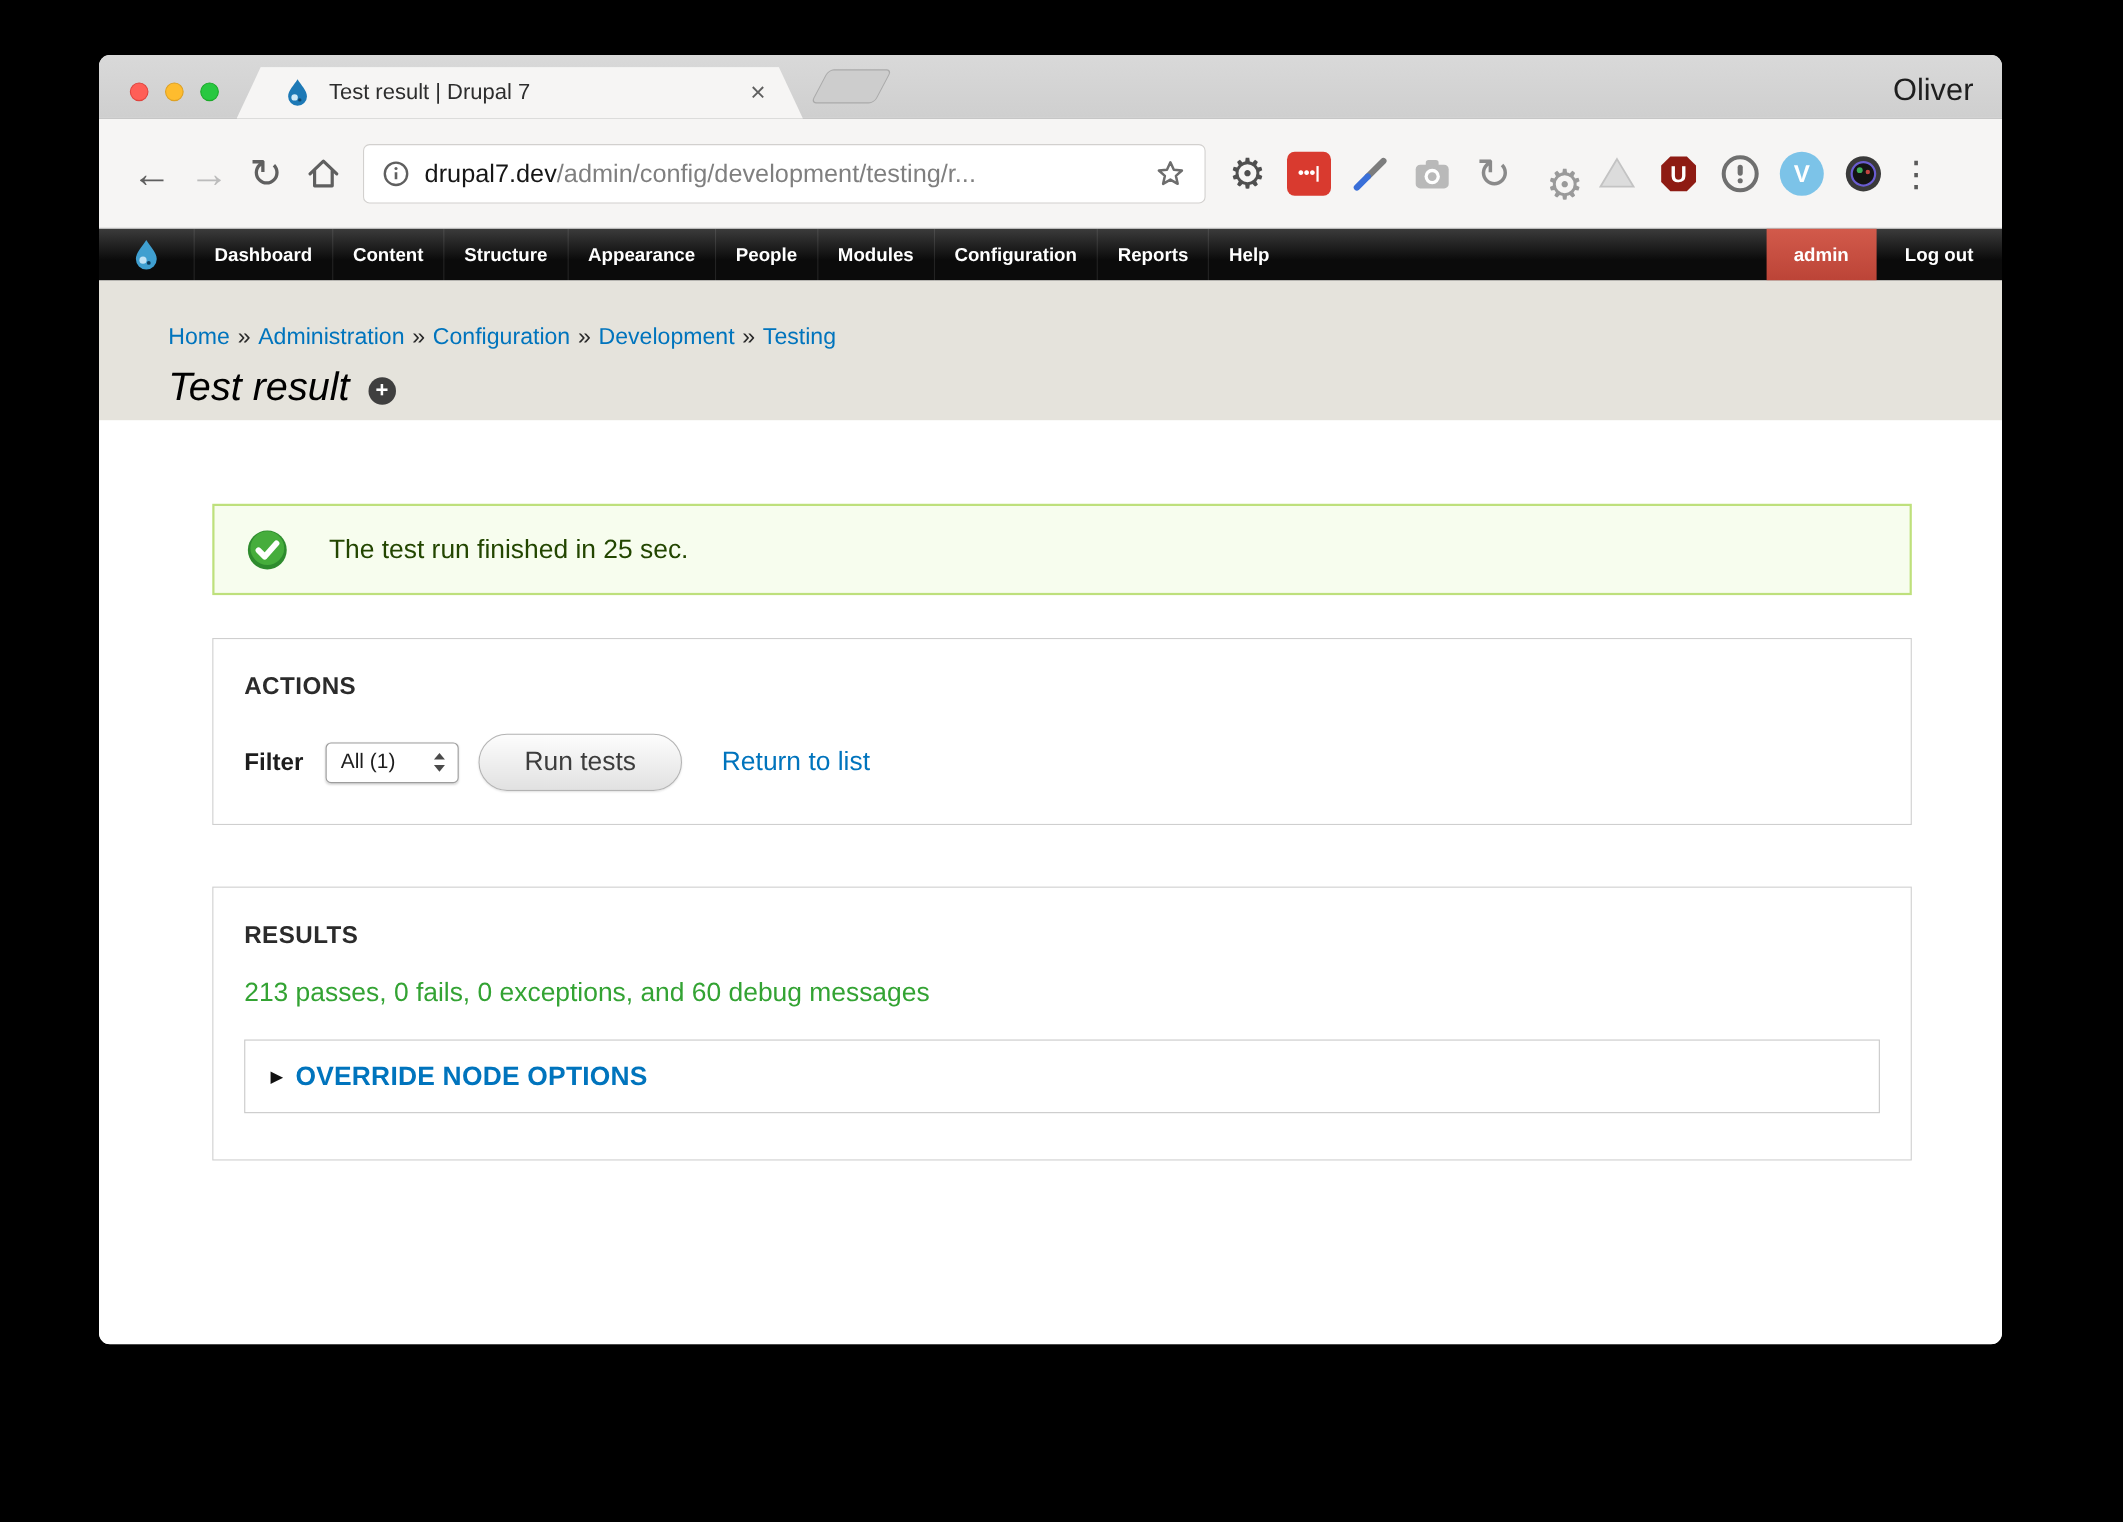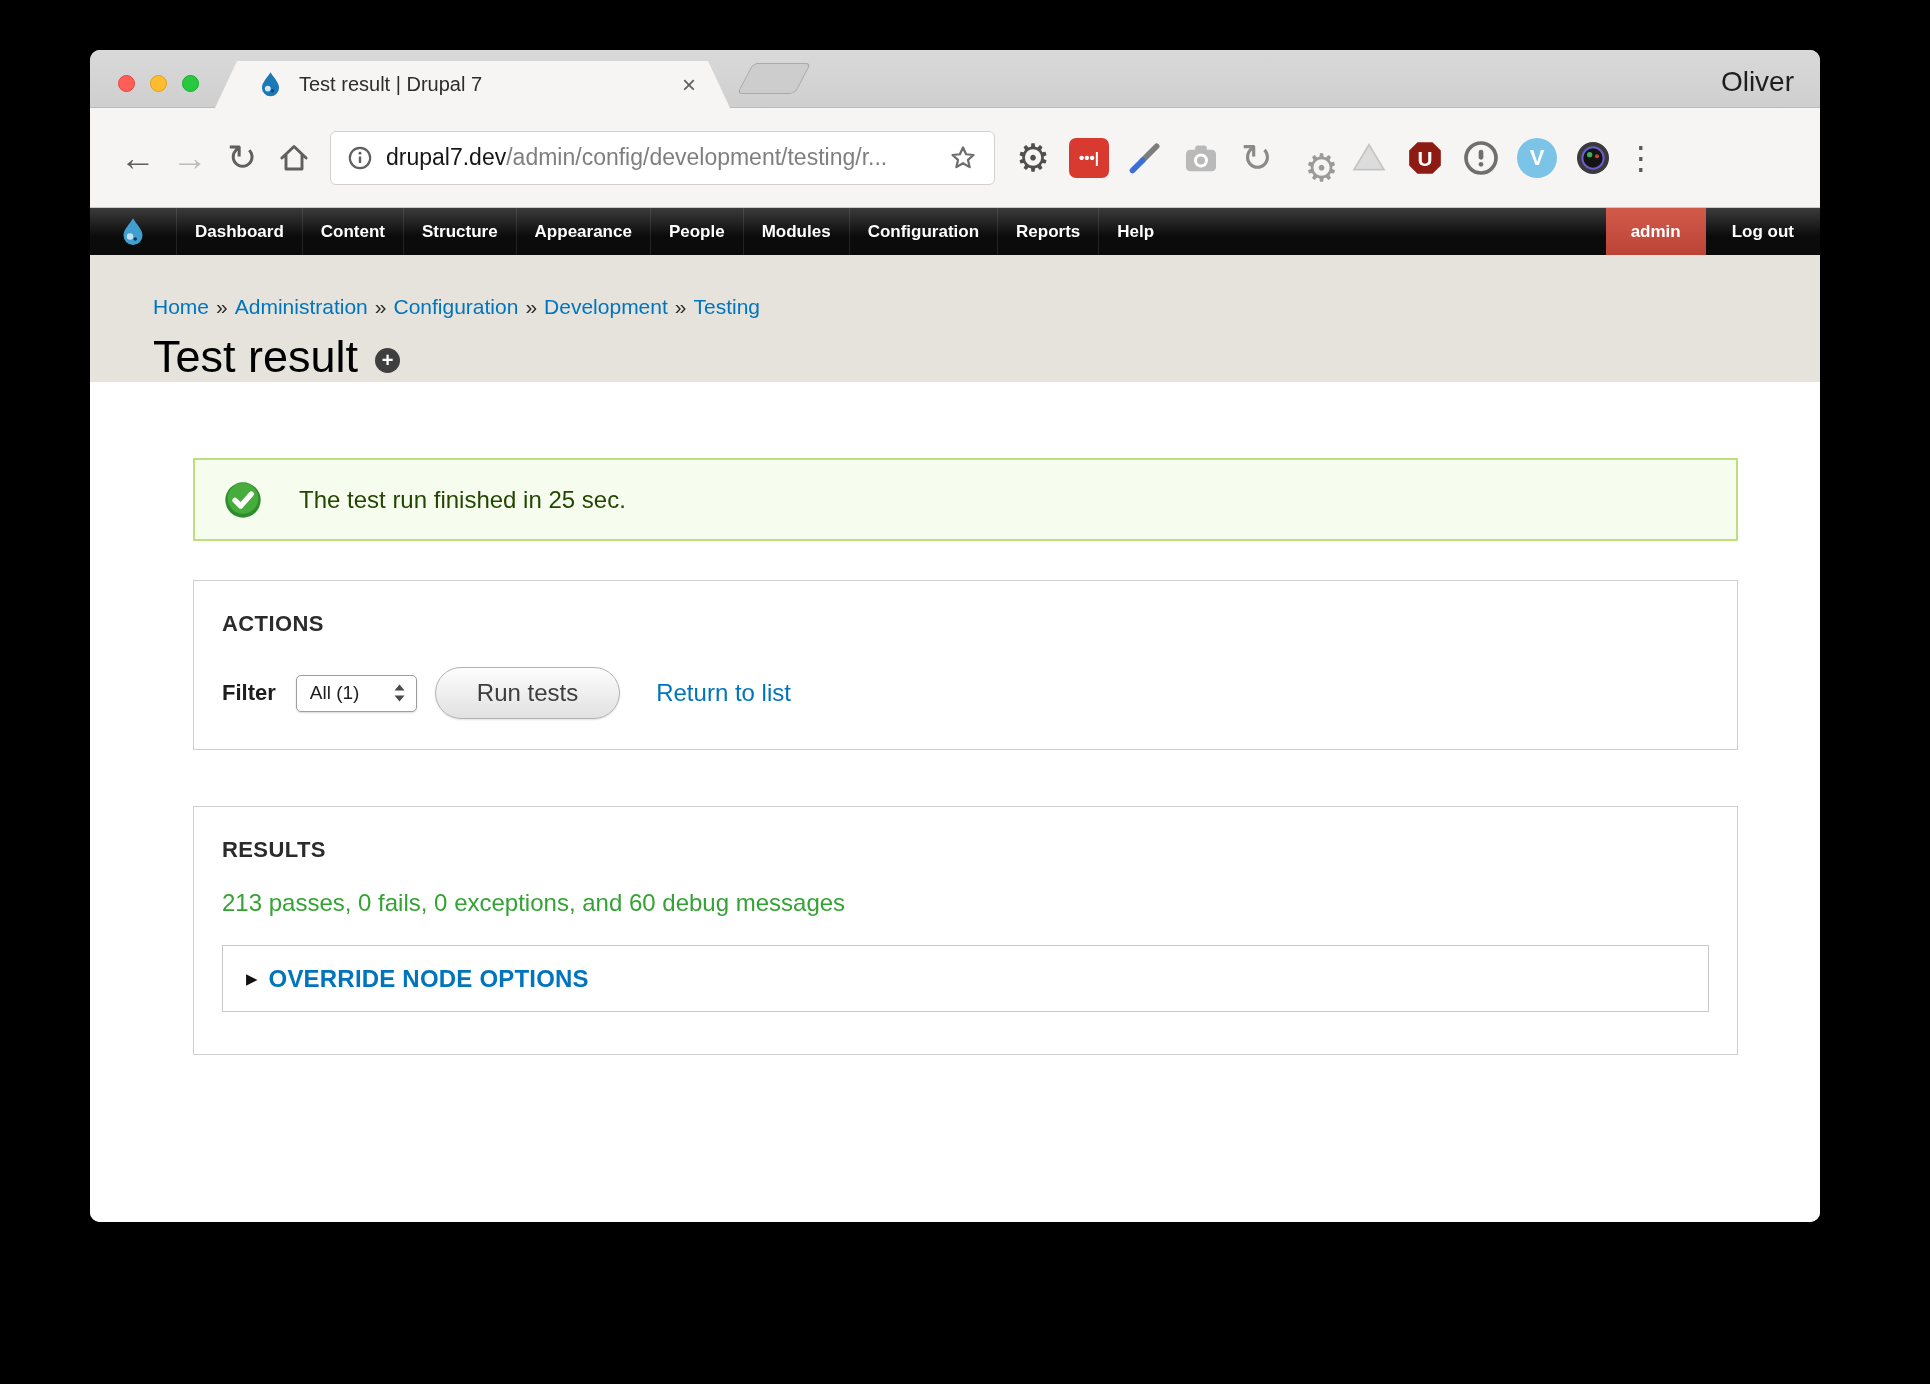--- a/index.html
+++ b/index.html
@@ -29,21 +29,21 @@
             background:#cdcdcd; border:1px solid #aaa; border-radius:5px; transform:skewX(-28deg); }
   .profile { position:absolute; right:26px; top:16px; font-size:28px; color:#1e1e1e; }
 
   
   .toolbar { height:100px; background:#f6f5f4; border-bottom:1px solid #c9c9c9;
              display:flex; align-items:center; padding:0 16px 0 22px; flex:0 0 auto; }
   .navbtn { width:52px; text-align:center; font-size:36px; color:#5f5f5f; flex:0 0 auto; line-height:1; }
   .navbtn.disabled { color:#bcbcbc; }
   .navbtn svg { display:block; margin:0 auto; }
 
-  .urlbar { width:665px; height:54px; margin-left:10px; background:#fff;
+  .urlbar { width:766px; height:54px; margin-left:10px; background:#fff;
             border:1px solid #d2d0ce; border-radius:6px; display:flex; align-items:center;
             padding:0 16px; flex:0 0 auto; }
   .url-text { margin-left:13px; font-size:23px; white-space:nowrap; overflow:hidden; }
   .url-host { color:#161616; }
   .url-path { color:#7f7f7f; }
   .star { margin-left:auto; flex:0 0 auto; display:flex; }
 
   .extensions { display:flex; align-items:center; margin-left:14px; gap:8px; }
   .ext { width:48px; height:48px; display:flex; align-items:center; justify-content:center; }
   .glyph-gear { font-size:38px; color:#4f4f4f; line-height:1; font-family:"DejaVu Sans",sans-serif; }
@@ -68,21 +68,21 @@
   .admin-spacer { flex:1; }
   .admin-user { display:flex; align-items:center; padding:0 25px; font-size:17px; font-weight:bold;
                 color:#fff; background:linear-gradient(#d25a4b,#bc4437); }
   .admin-logout { display:flex; align-items:center; padding:0 26px; font-size:17px; font-weight:bold; color:#fff;text-align:center; }
 
   .page-header { height:127px; background:#e5e3dc; padding:40px 0 0 63px; flex:0 0 auto; }
   .breadcrumb { font-size:21px; }
   .crumb { color:#0074bd; }
   .crumb-sep { color:#2a2a2a; margin:0 7px; }
   .title-row { margin-top:12px; display:flex; align-items:center; gap:17px; }
-  .page-title { font-size:45px; color:#000; }
+  .page-title { font-size:36px; color:#000;font-style:italic; }
   .plus-icon { width:25px; height:25px; border-radius:50%; background:#3f3f3f; color:#fff;
                font-size:20px; font-weight:bold; text-align:center; line-height:24px; margin-top:6px; }
 
   .content { padding:76px 82px 0 103px; }
 
   .status-box { height:83px; border:2px solid #bee07c; background:#f7fdee;
                 display:flex; align-items:center; padding-left:28px;
                 color:#234600; font-size:24px; }
   .status-text { margin-left:36px; }
 

